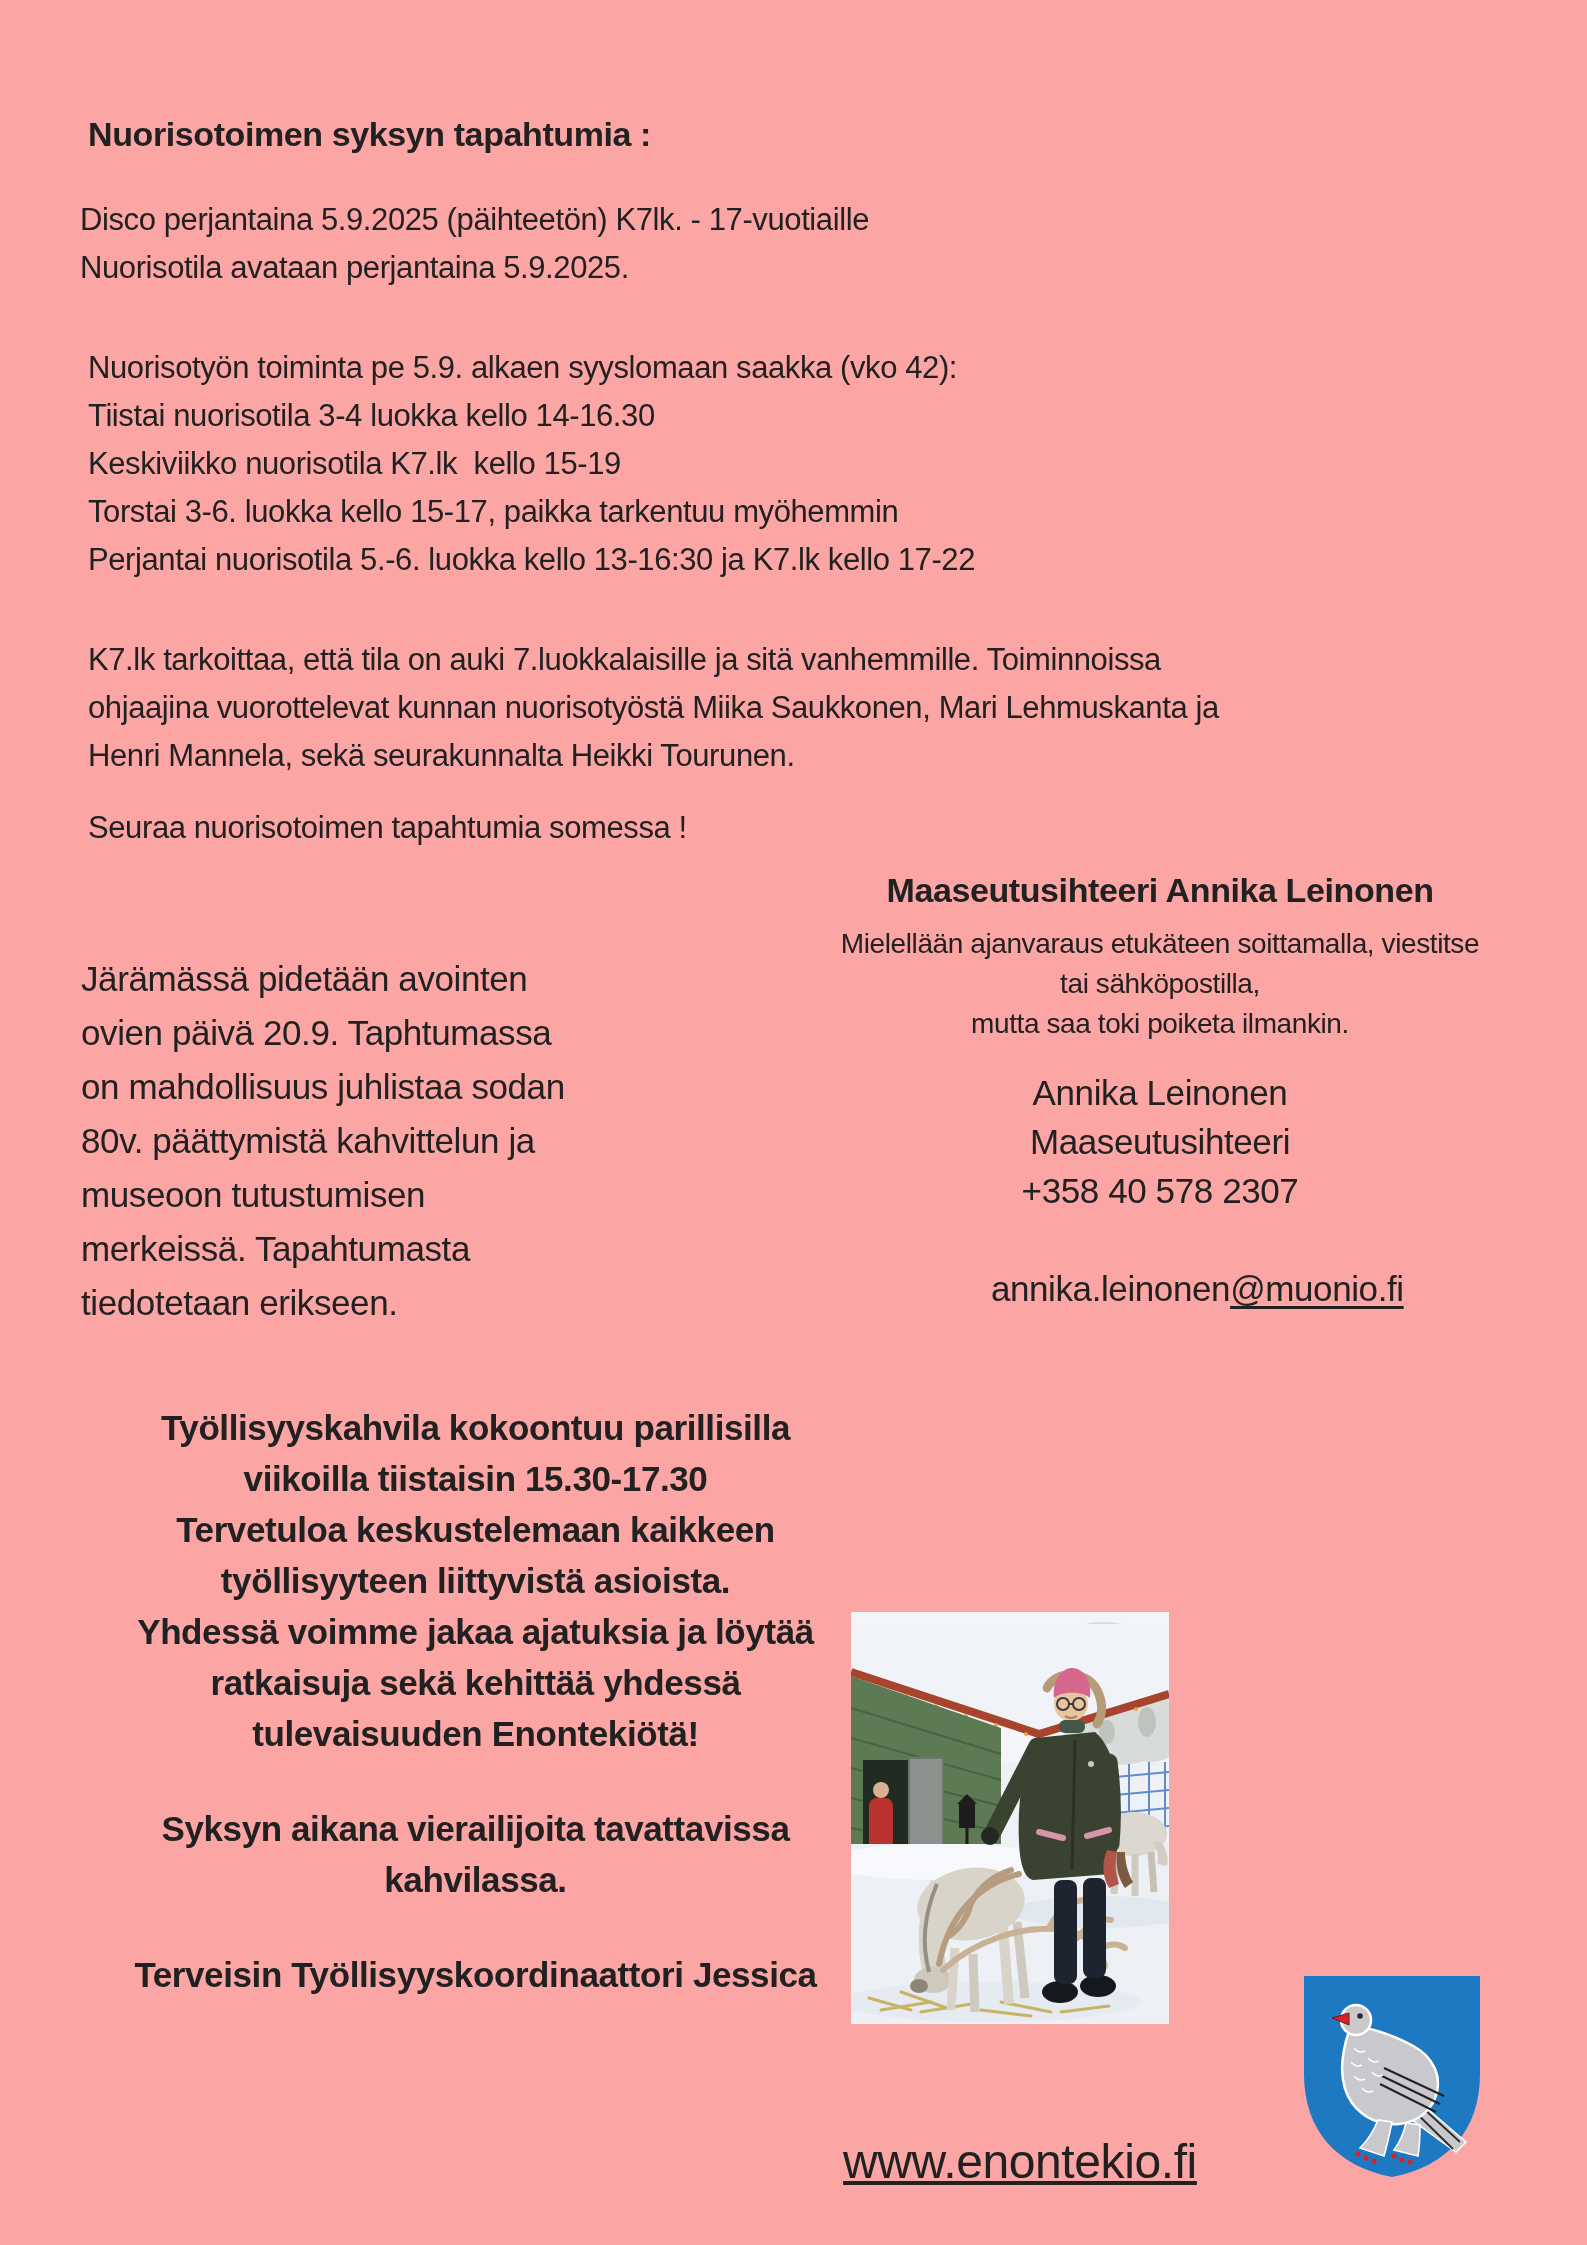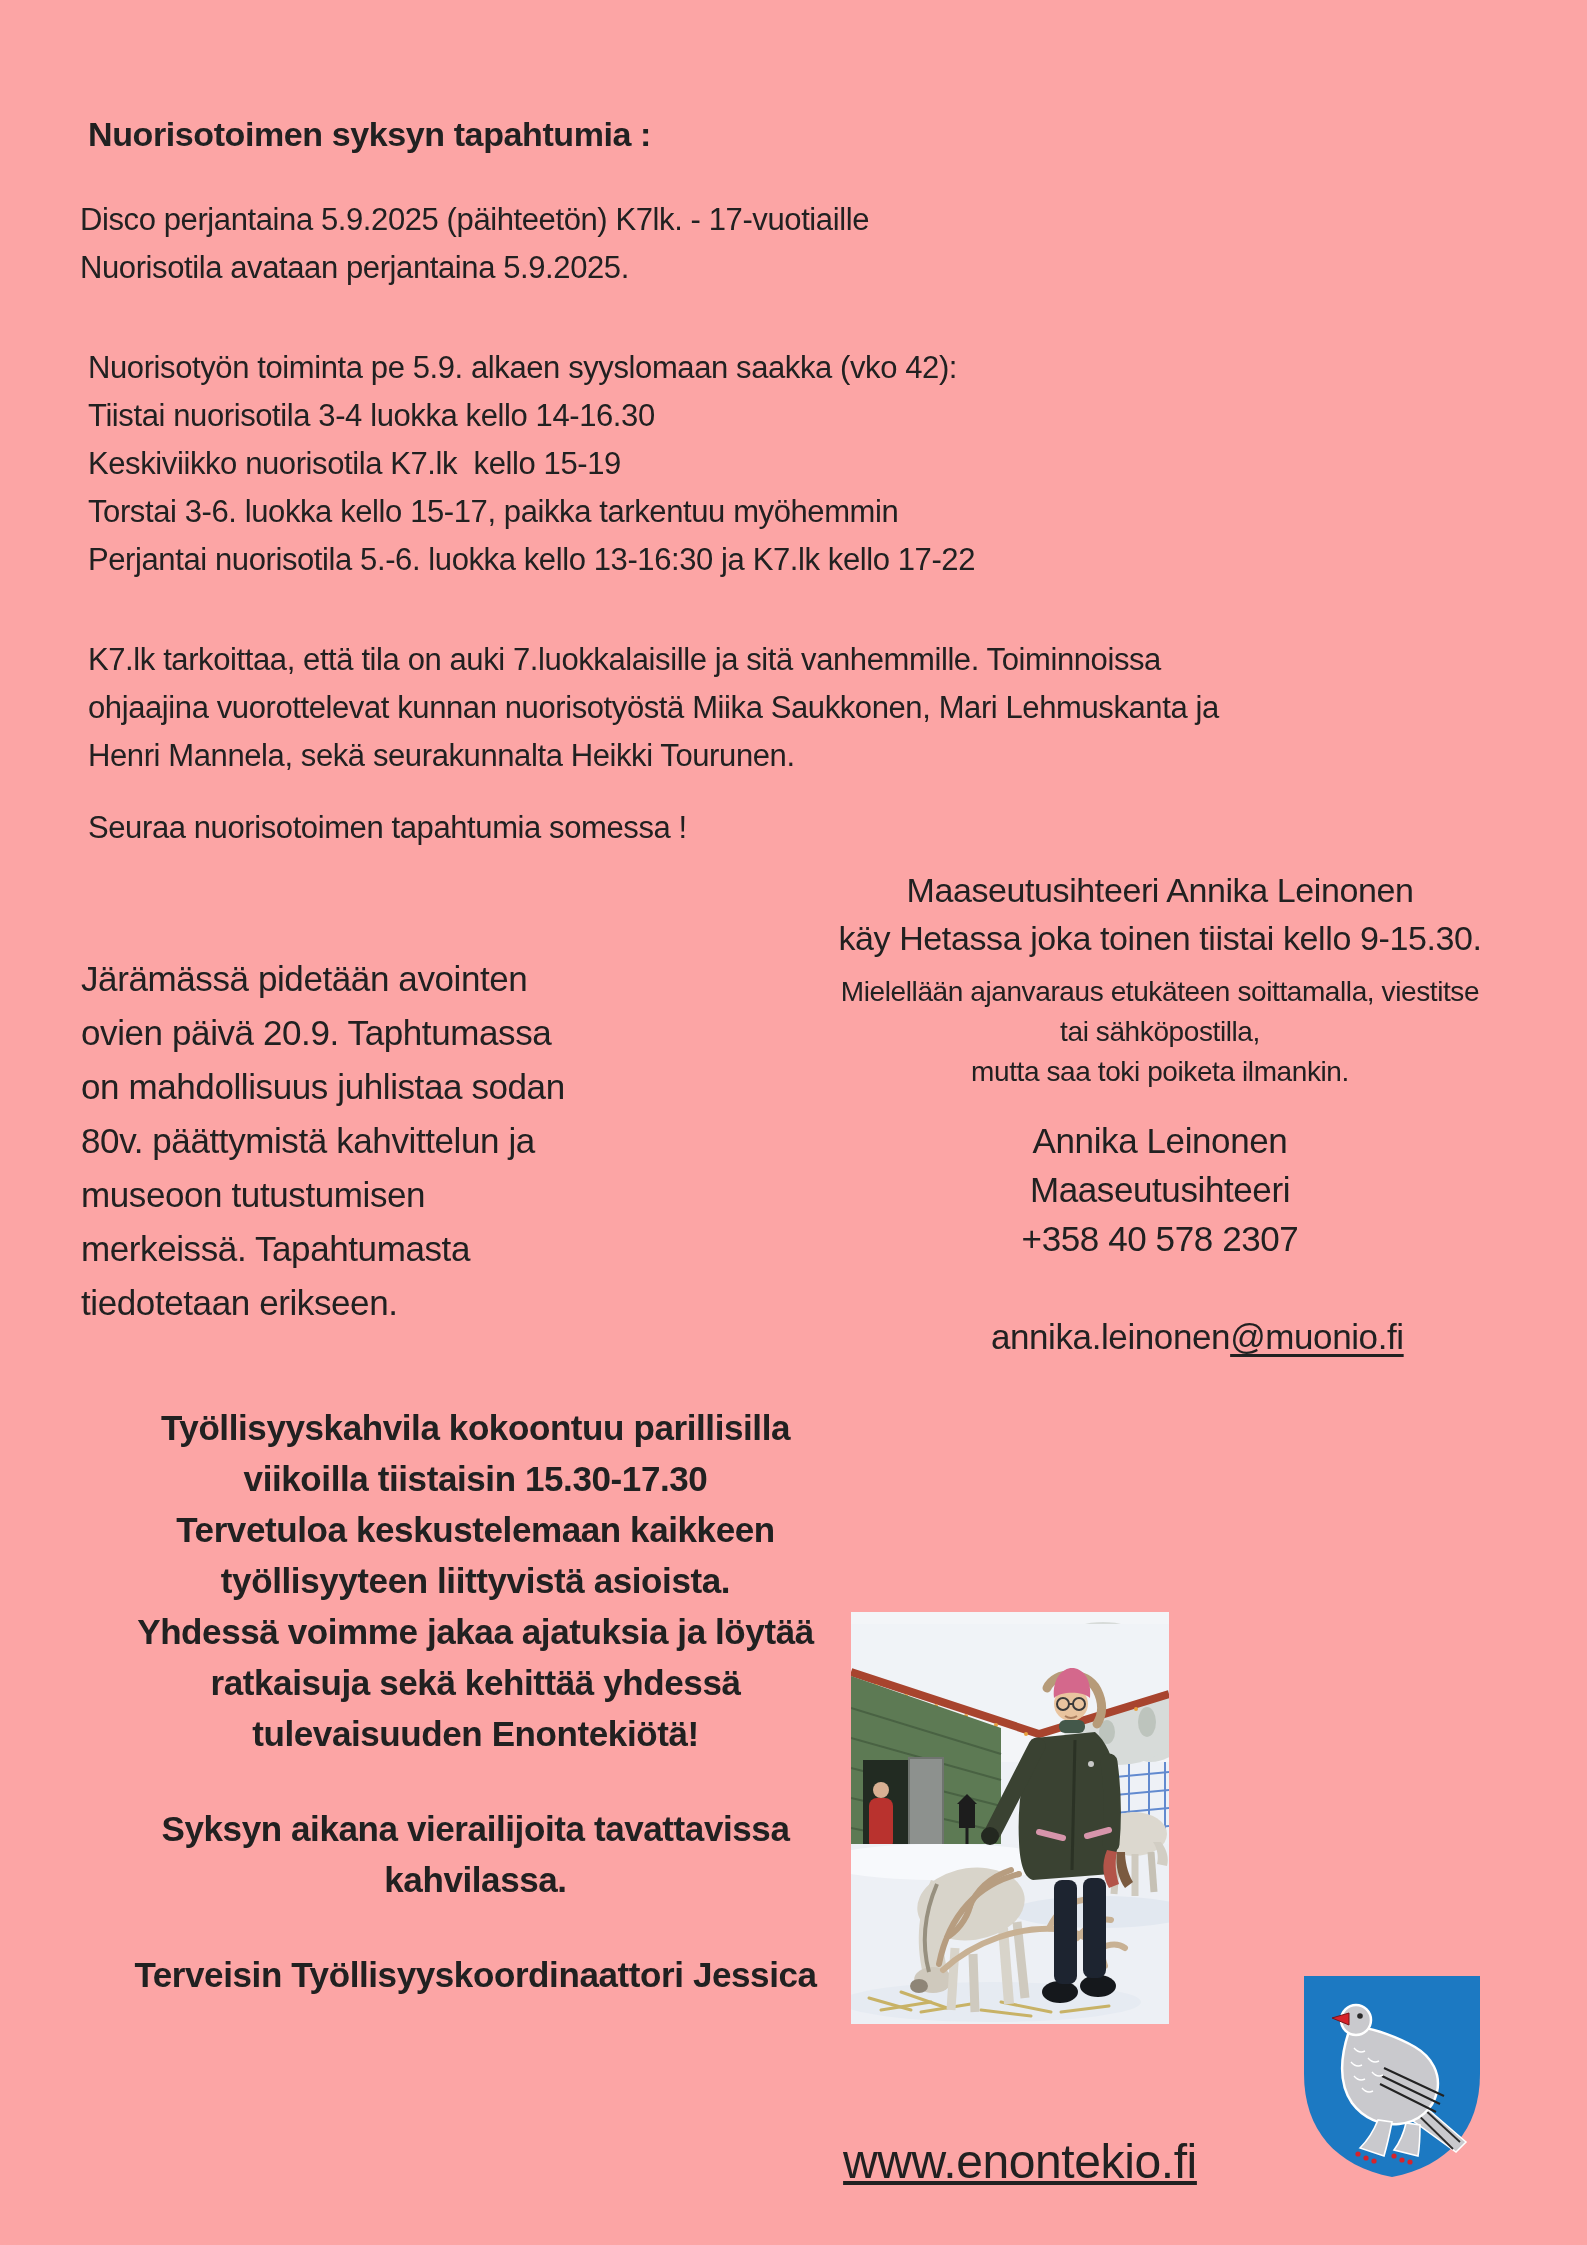--- a/index.html
+++ b/index.html
@@ -4,21 +4,21 @@
 <style>
   html,body{margin:0;padding:0;background:#ffffff;}
   body{font-family:"Liberation Sans",sans-serif;color:#212121;}
   #page{position:relative;width:1587px;height:2245px;background:#fca5a5;margin:0 auto;overflow:hidden;}
   .abs{position:absolute;}
   .line{white-space:pre-wrap;letter-spacing:-0.4px;}
   .body-text{font-size:31px;line-height:48px;}
   .heading{font-size:34px;font-weight:700;line-height:44px;}
   .jarama{font-size:35px;line-height:54px;}
   .sec-col{width:830px;text-align:center;}
-  .sec-head{font-size:34px;font-weight:400;line-height:48px;}
+  .sec-head{font-size:34px;font-weight:700;line-height:48px;}
   .sec-note{font-size:28px;line-height:40px;}
   .sec-contact{font-size:35px;line-height:49px;}
   .sec-notes{margin-top:10px;}
   .sec-contacts{margin-top:24px;}
   .emp-col{width:775px;text-align:center;font-weight:700;font-size:35px;line-height:51px;}
   .emp-para{margin:0 0 44px 0;}
   .emp-para:last-child{margin-bottom:0;}
   .website{font-size:48px;line-height:56px;letter-spacing:-0.4px;text-align:center;width:660px;text-decoration:underline;}
   .email-link{text-decoration:underline;text-underline-offset:5px;cursor:pointer;}
   .photo-frame{width:318px;height:412px;overflow:hidden;}
@@ -58,21 +58,20 @@
     <div class="line jarama">ovien päivä 20.9. Taphtumassa</div>
     <div class="line jarama">on mahdollisuus juhlistaa sodan</div>
     <div class="line jarama">80v. päättymistä kahvittelun ja</div>
     <div class="line jarama">museoon tutustumisen</div>
     <div class="line jarama">merkeissä. Tapahtumasta</div>
     <div class="line jarama">tiedotetaan erikseen.</div>
   </div>
 
   <div class="abs sec-col" style="left:745px;top:866px;">
     <div class="line sec-head">Maaseutusihteeri Annika Leinonen</div>
-    <div class="line sec-head">käy Hetassa joka toinen tiistai kello 9-15.30.</div>
     <div class="sec-notes">
       <div class="line sec-note">Mielellään ajanvaraus etukäteen soittamalla, viestitse</div>
       <div class="line sec-note">tai sähköpostilla,</div>
       <div class="line sec-note">mutta saa toki poiketa ilmankin.</div>
     </div>
     <div class="sec-contacts">
       <div class="line sec-contact">Annika Leinonen</div>
       <div class="line sec-contact">Maaseutusihteeri</div>
       <div class="line sec-contact">+358 40 578 2307</div>
       <div class="line sec-contact">

